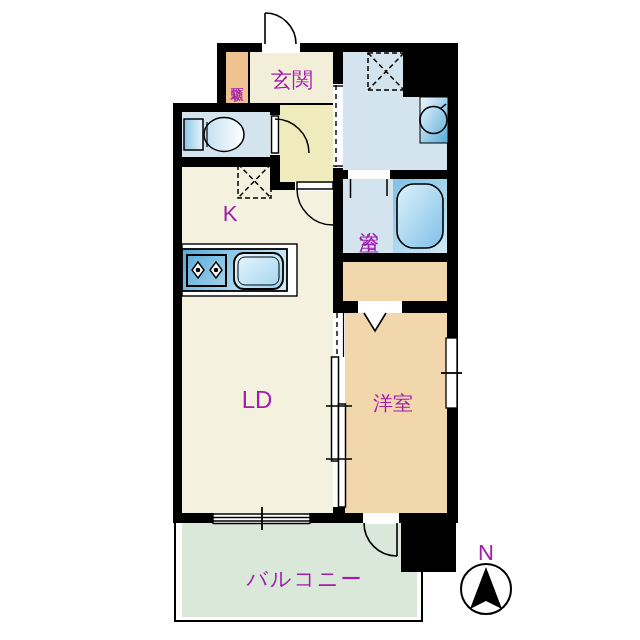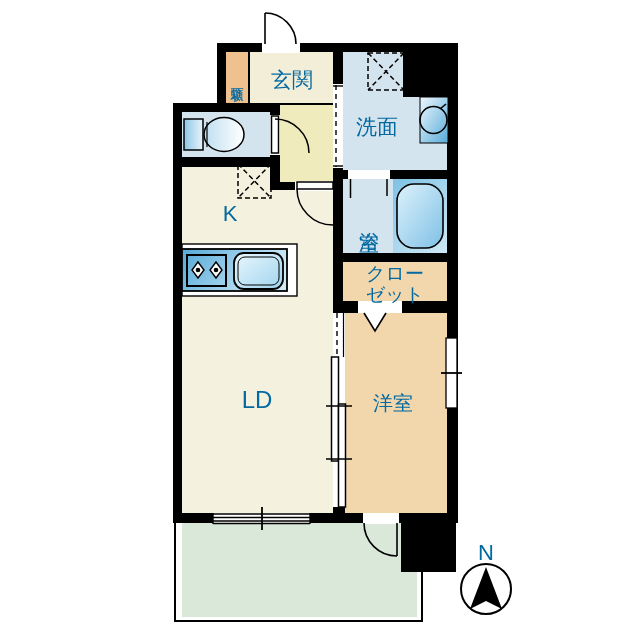--- a/index.html
+++ b/index.html
@@ -9,21 +9,21 @@
   .wall{background:#000;}
   .gap{background:#fff;}
   .fill-entrance{background:#f3eed7;}
   .fill-hall{background:#f0ebbc;}
   .fill-wet{background:#d4e4ee;}
   .fill-kld{background:#f4f2df;}
   .fill-western{background:#f3d7ac;}
   .fill-shoe{background:#efc18f;border-right:2px solid #000;}
   .fill-balcony{background:#d9e8d9;}
   .fill-tubzone{background:linear-gradient(135deg,#7fc2e4 0%,#cfe9f6 100%);}
-  .label{position:absolute;color:#0369a1;display:flex;align-items:center;justify-content:center;
+  .label{position:absolute;color:#a21caf;display:flex;align-items:center;justify-content:center;
          text-align:center;line-height:1.05;white-space:pre-line;}
   .vert{writing-mode:vertical-rl;text-orientation:upright;}
   svg{position:absolute;left:0;top:0;z-index:6;pointer-events:none;}
   .z1{z-index:1}.z2{z-index:2}.z3{z-index:3}
   .label{z-index:7;}
 </style>
 </head>
 <body>
 
 <div id="plan">
@@ -197,22 +197,20 @@
     <rect x="397" y="184" width="46" height="64" rx="17" fill="url(#gTub)" stroke="#000" stroke-width="1.6"></rect>
 
     <g>
       <circle cx="486" cy="589" r="25" fill="#fff" stroke="#000" stroke-width="2"></circle>
       <path d="M486,567 L470,609 L486,601 L502,609 Z" fill="#000"></path>
     </g>
   </svg>
 
   <div class="label vert" style="left:226px;top:54px;width:22px;height:47px;font-size:13px;">下駄箱</div>
   <div class="label" style="left:255px;top:67px;width:74px;height:26px;font-size:21px;">玄関</div>
-  <div class="label" style="left:345px;top:114px;width:64px;height:26px;font-size:21px;">洗面</div>
   <div class="label vert" style="left:357px;top:186px;width:24px;height:60px;font-size:20px;">浴室</div>
-  <div class="label" style="left:343px;top:262px;width:104px;height:44px;font-size:19px;line-height:21px;">クロー
-ゼット</div>
   <div class="label" style="left:215px;top:201px;width:30px;height:26px;font-size:22px;">K</div>
   <div class="label" style="left:232px;top:386px;width:50px;height:28px;font-size:24px;">LD</div>
   <div class="label" style="left:363px;top:390px;width:60px;height:26px;font-size:20px;">洋室</div>
+  <div class="label" style="left:245px;top:566px;width:120px;height:26px;font-size:21px;letter-spacing:2px;">バルコニー</div>
   <div class="label" style="left:472px;top:541px;width:28px;height:24px;font-size:22px;">N</div>
 
 </div>
 
 </body></html>

